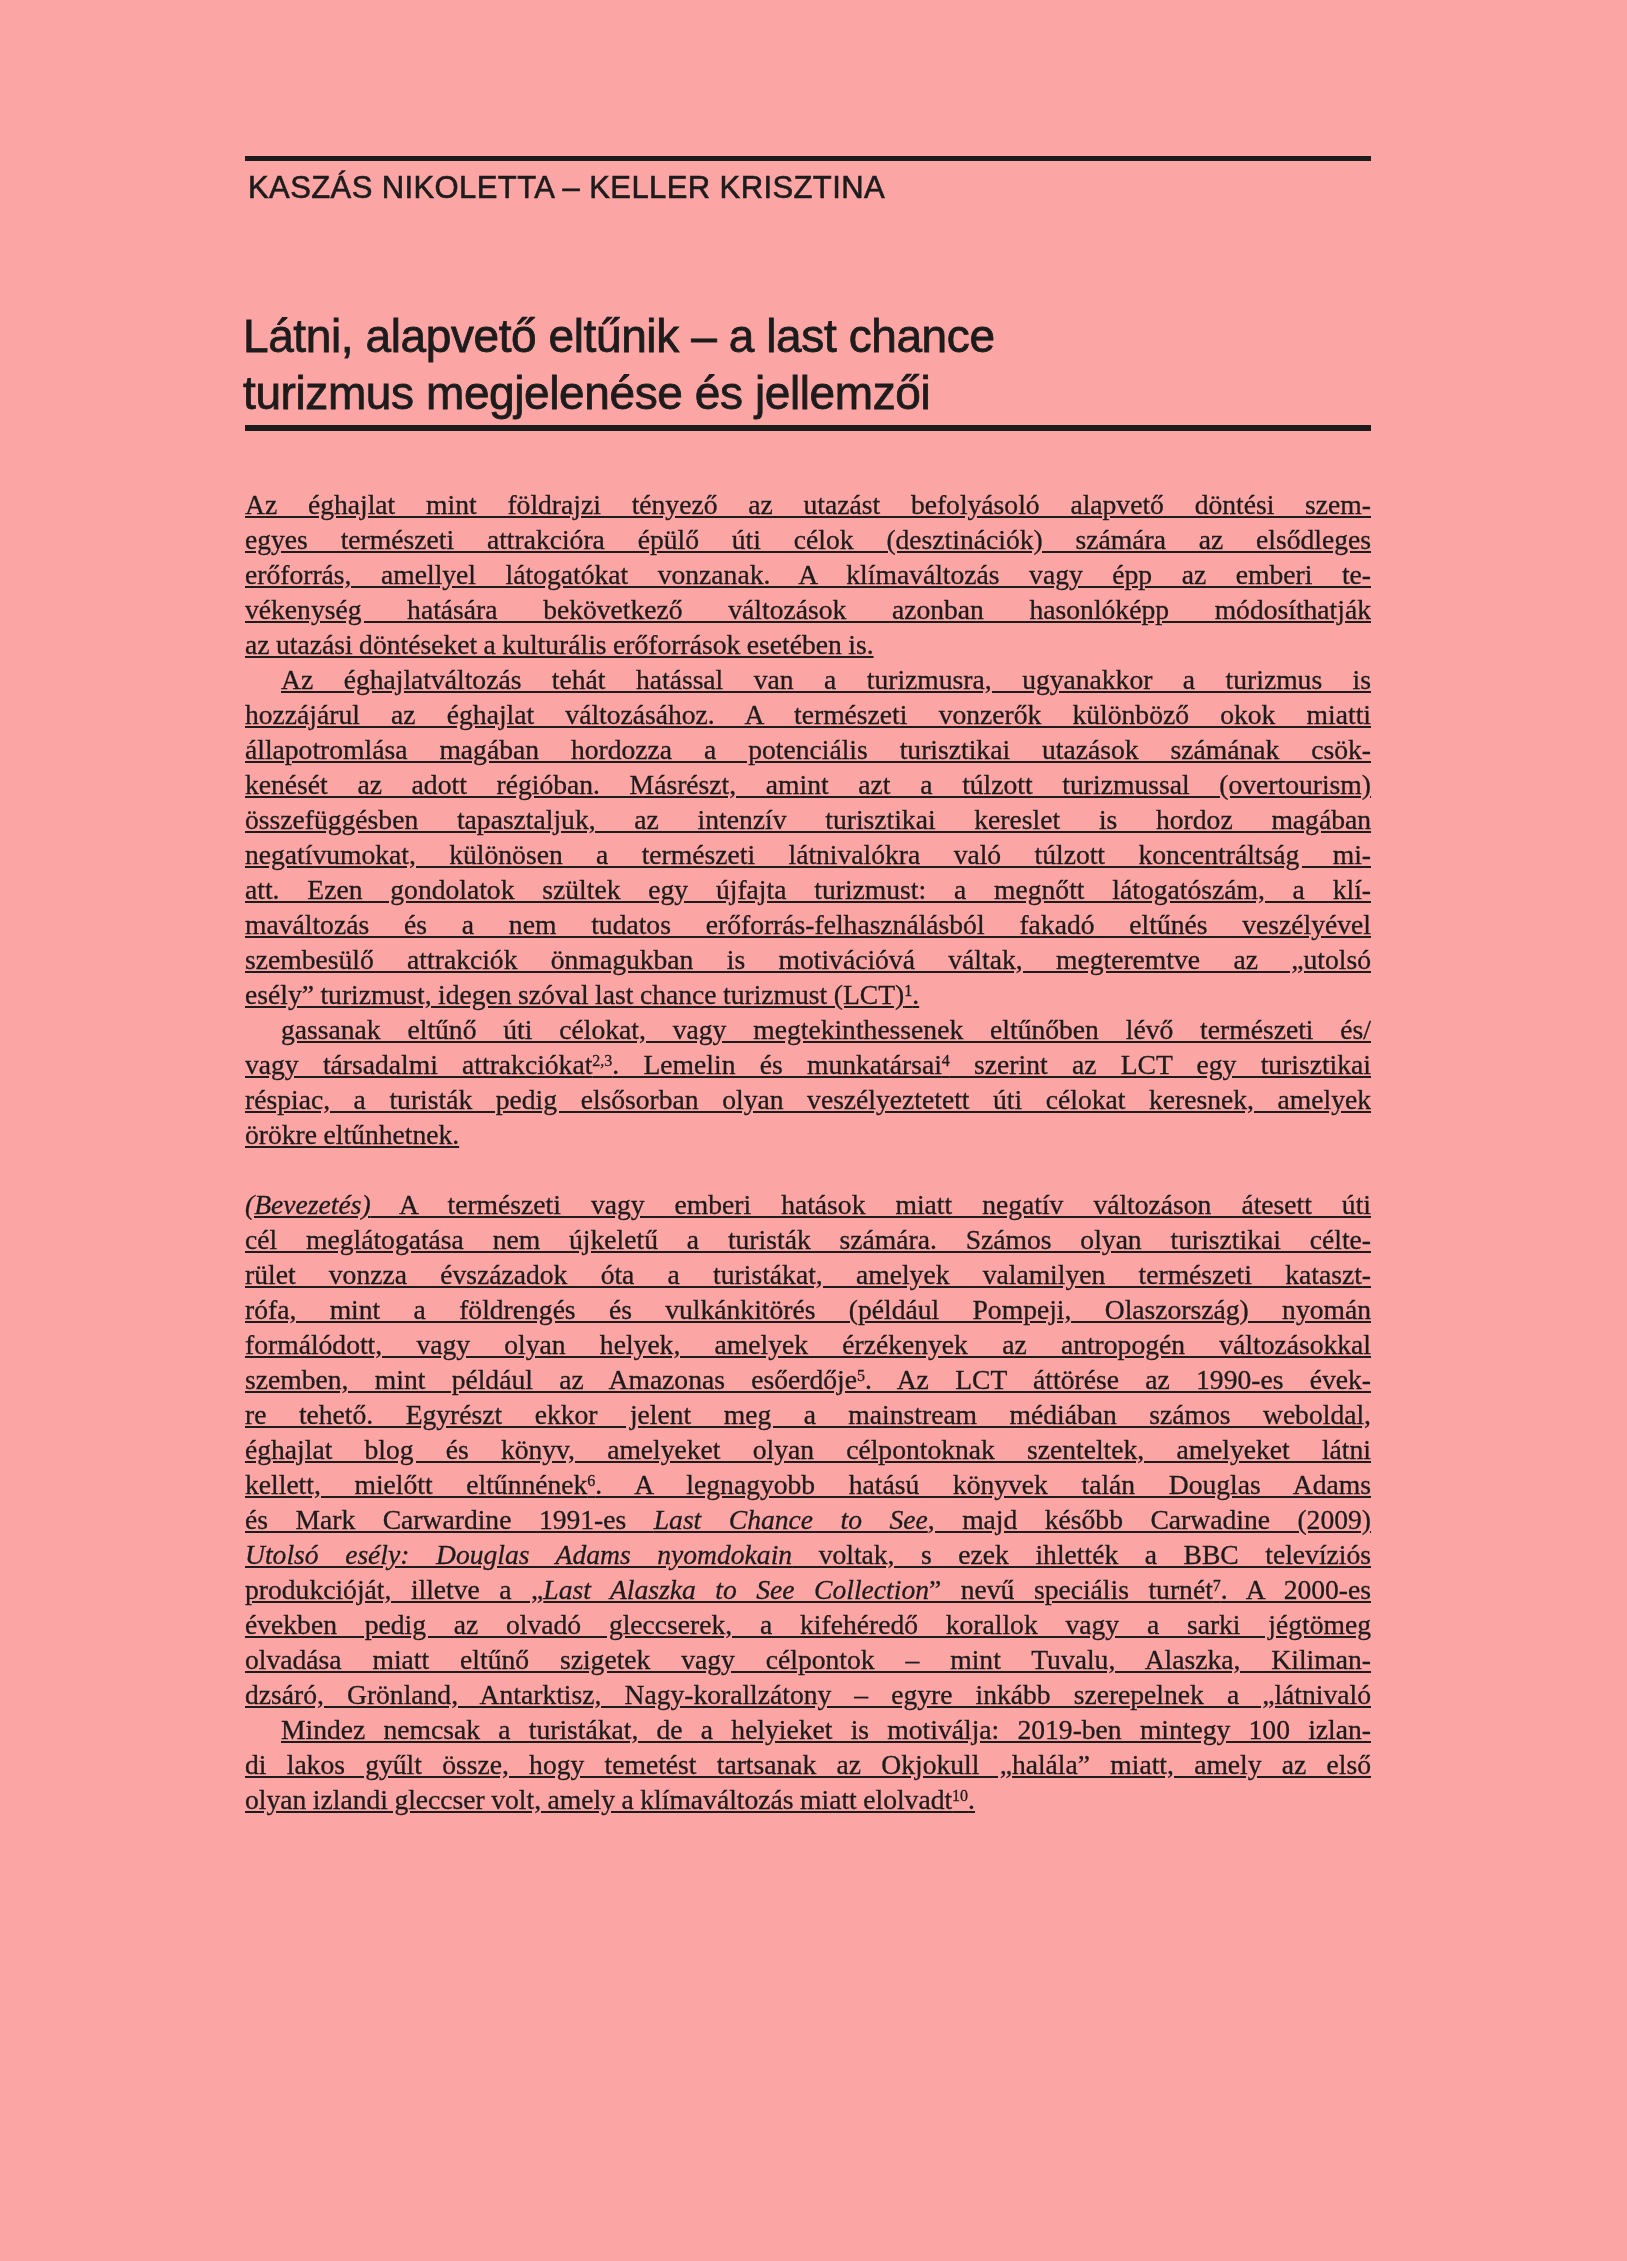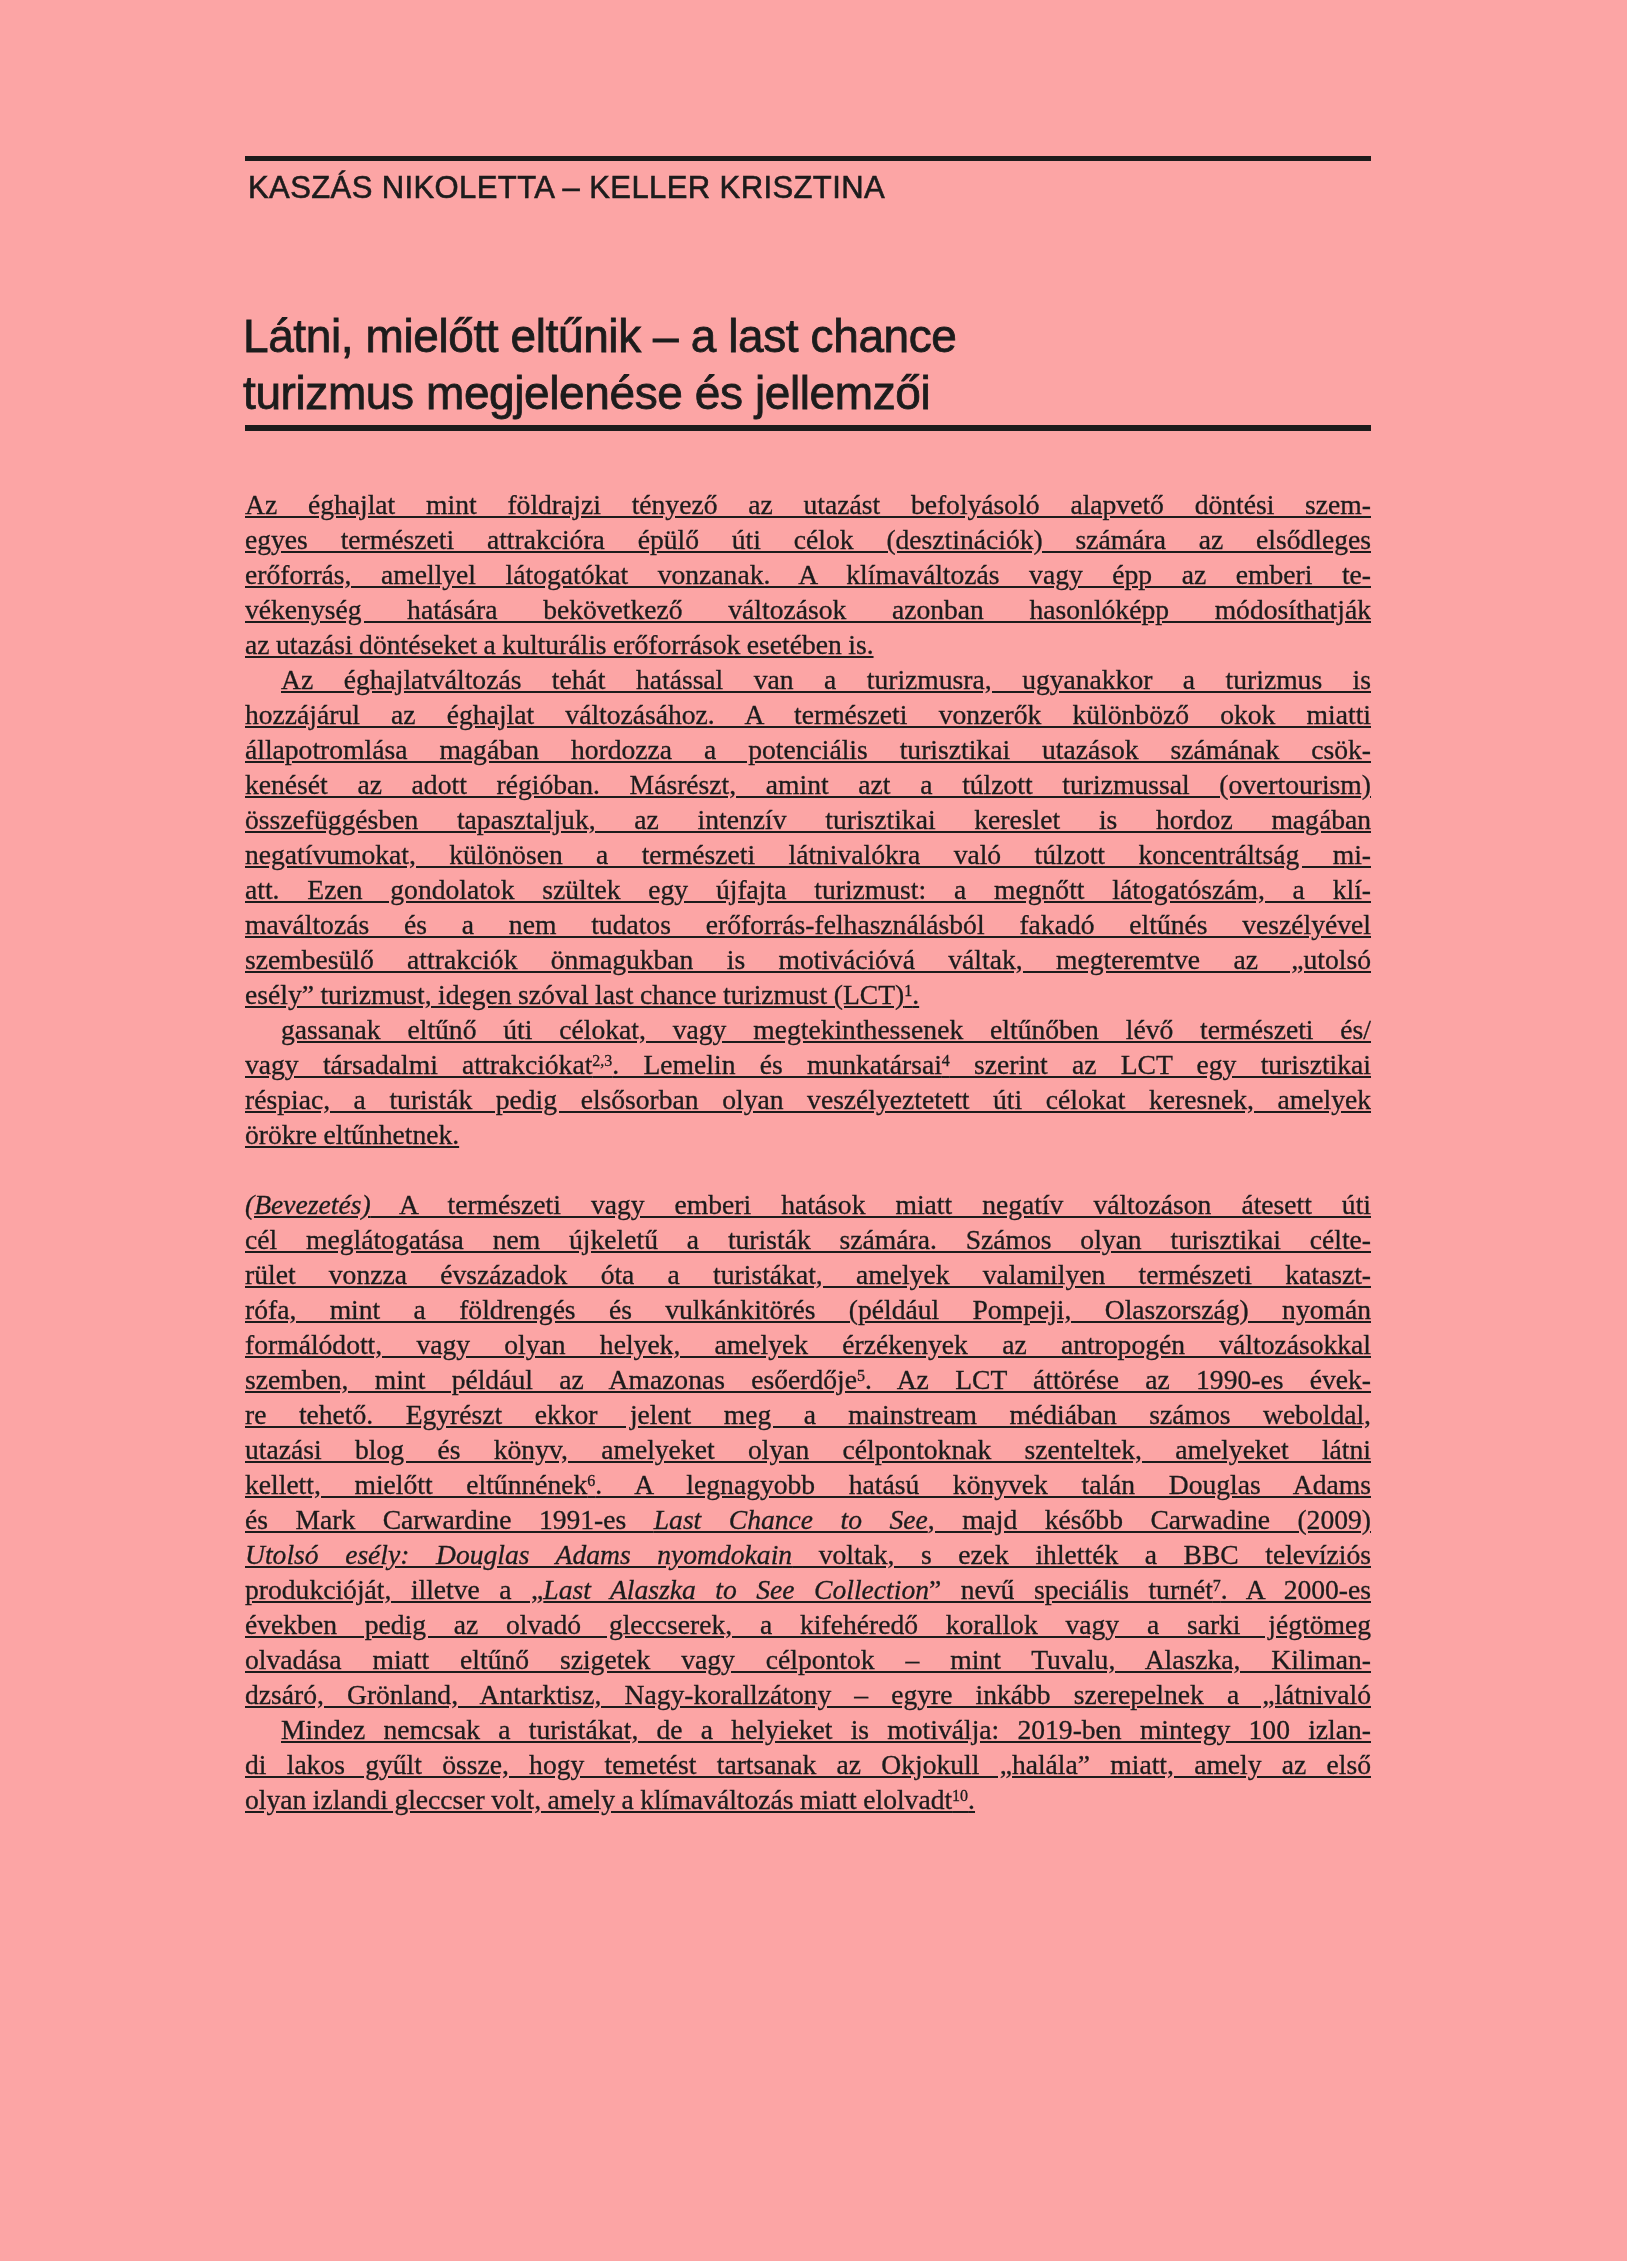--- a/index.html
+++ b/index.html
@@ -54,21 +54,21 @@
     vertical-align:baseline; position:relative; top:-0.5em;
   }
 </style>
 </head>
 <body>
 
 <div class="page">
   <div class="rule rule-top"></div>
   <div class="authors">KASZÁS NIKOLETTA – KELLER KRISZTINA</div>
   <div class="article-title">
-    <div>Látni, mielőtt eltűnik – a last chance</div>
+    <div>Látni, alapvető eltűnik – a last chance</div>
     <div>turizmus megjelenése és jellemzői</div>
   </div>
   <div class="rule rule-title"></div>
   <div class="body-text">
       <div class="para">
         <div class="line">Az éghajlat mint földrajzi tényező az utazást befolyásoló alapvető döntési szem-</div>
         <div class="line">egyes természeti attrakcióra épülő úti célok (desztinációk) számára az elsődleges</div>
         <div class="line">erőforrás, amellyel látogatókat vonzanak. A klímaváltozás vagy épp az emberi te-</div>
         <div class="line">vékenység hatására bekövetkező változások azonban hasonlóképp módosíthatják</div>
         <div class="line lastline">az utazási döntéseket a kulturális erőforrások esetében is.</div>
@@ -92,21 +92,21 @@
         <div class="line lastline">örökre eltűnhetnek.</div>
       </div>
       <div class="para gap">
         <div class="line"><span class="it">(Bevezetés)</span> A természeti vagy emberi hatások miatt negatív változáson átesett úti</div>
         <div class="line">cél meglátogatása nem újkeletű a turisták számára. Számos olyan turisztikai célte-</div>
         <div class="line">rület vonzza évszázadok óta a turistákat, amelyek valamilyen természeti kataszt-</div>
         <div class="line">rófa, mint a földrengés és vulkánkitörés (például Pompeji, Olaszország) nyomán</div>
         <div class="line">formálódott, vagy olyan helyek, amelyek érzékenyek az antropogén változásokkal</div>
         <div class="line">szemben, mint például az Amazonas esőerdője<sup class="fn">5</sup>. Az LCT áttörése az 1990-es évek-</div>
         <div class="line">re tehető. Egyrészt ekkor jelent meg a mainstream médiában számos weboldal,</div>
-        <div class="line">utazási blog és könyv, amelyeket olyan célpontoknak szenteltek, amelyeket látni</div>
+        <div class="line">éghajlat blog és könyv, amelyeket olyan célpontoknak szenteltek, amelyeket látni</div>
         <div class="line">kellett, mielőtt eltűnnének<sup class="fn">6</sup>. A legnagyobb hatású könyvek talán Douglas Adams</div>
         <div class="line">és Mark Carwardine 1991-es <span class="it">Last Chance to See</span>, majd később Carwadine (2009)</div>
         <div class="line"><span class="it">Utolsó esély: Douglas Adams nyomdokain</span> voltak, s ezek ihlették a BBC televíziós</div>
         <div class="line">produkcióját, illetve a „<span class="it">Last Alaszka to See Collection</span>” nevű speciális turnét<sup class="fn">7</sup>. A 2000-es</div>
         <div class="line">években pedig az olvadó gleccserek, a kifehéredő korallok vagy a sarki jégtömeg</div>
         <div class="line">olvadása miatt eltűnő szigetek vagy célpontok – mint Tuvalu, Alaszka, Kiliman-</div>
         <div class="line">dzsáró, Grönland, Antarktisz, Nagy-korallzátony – egyre inkább szerepelnek a „látnivaló</div>
       </div>
       <div class="para indent">
         <div class="line">Mindez nemcsak a turistákat, de a helyieket is motiválja: 2019-ben mintegy 100 izlan-</div>

